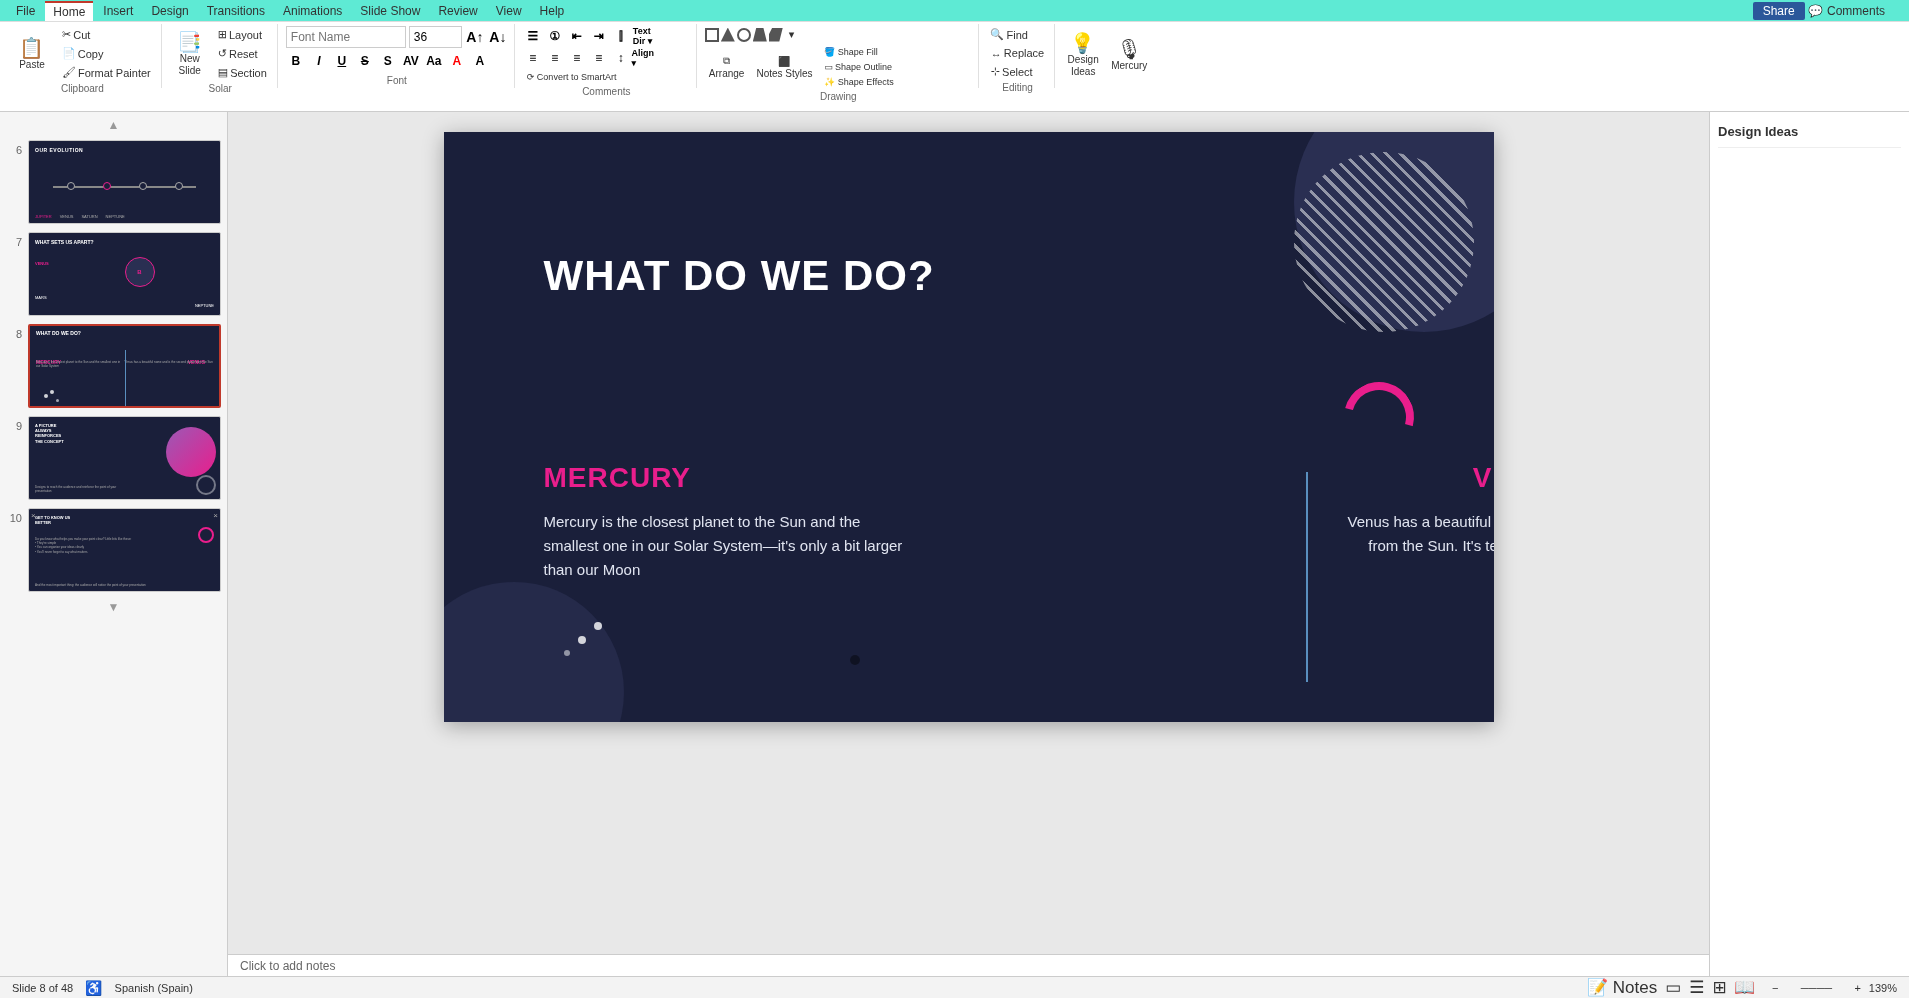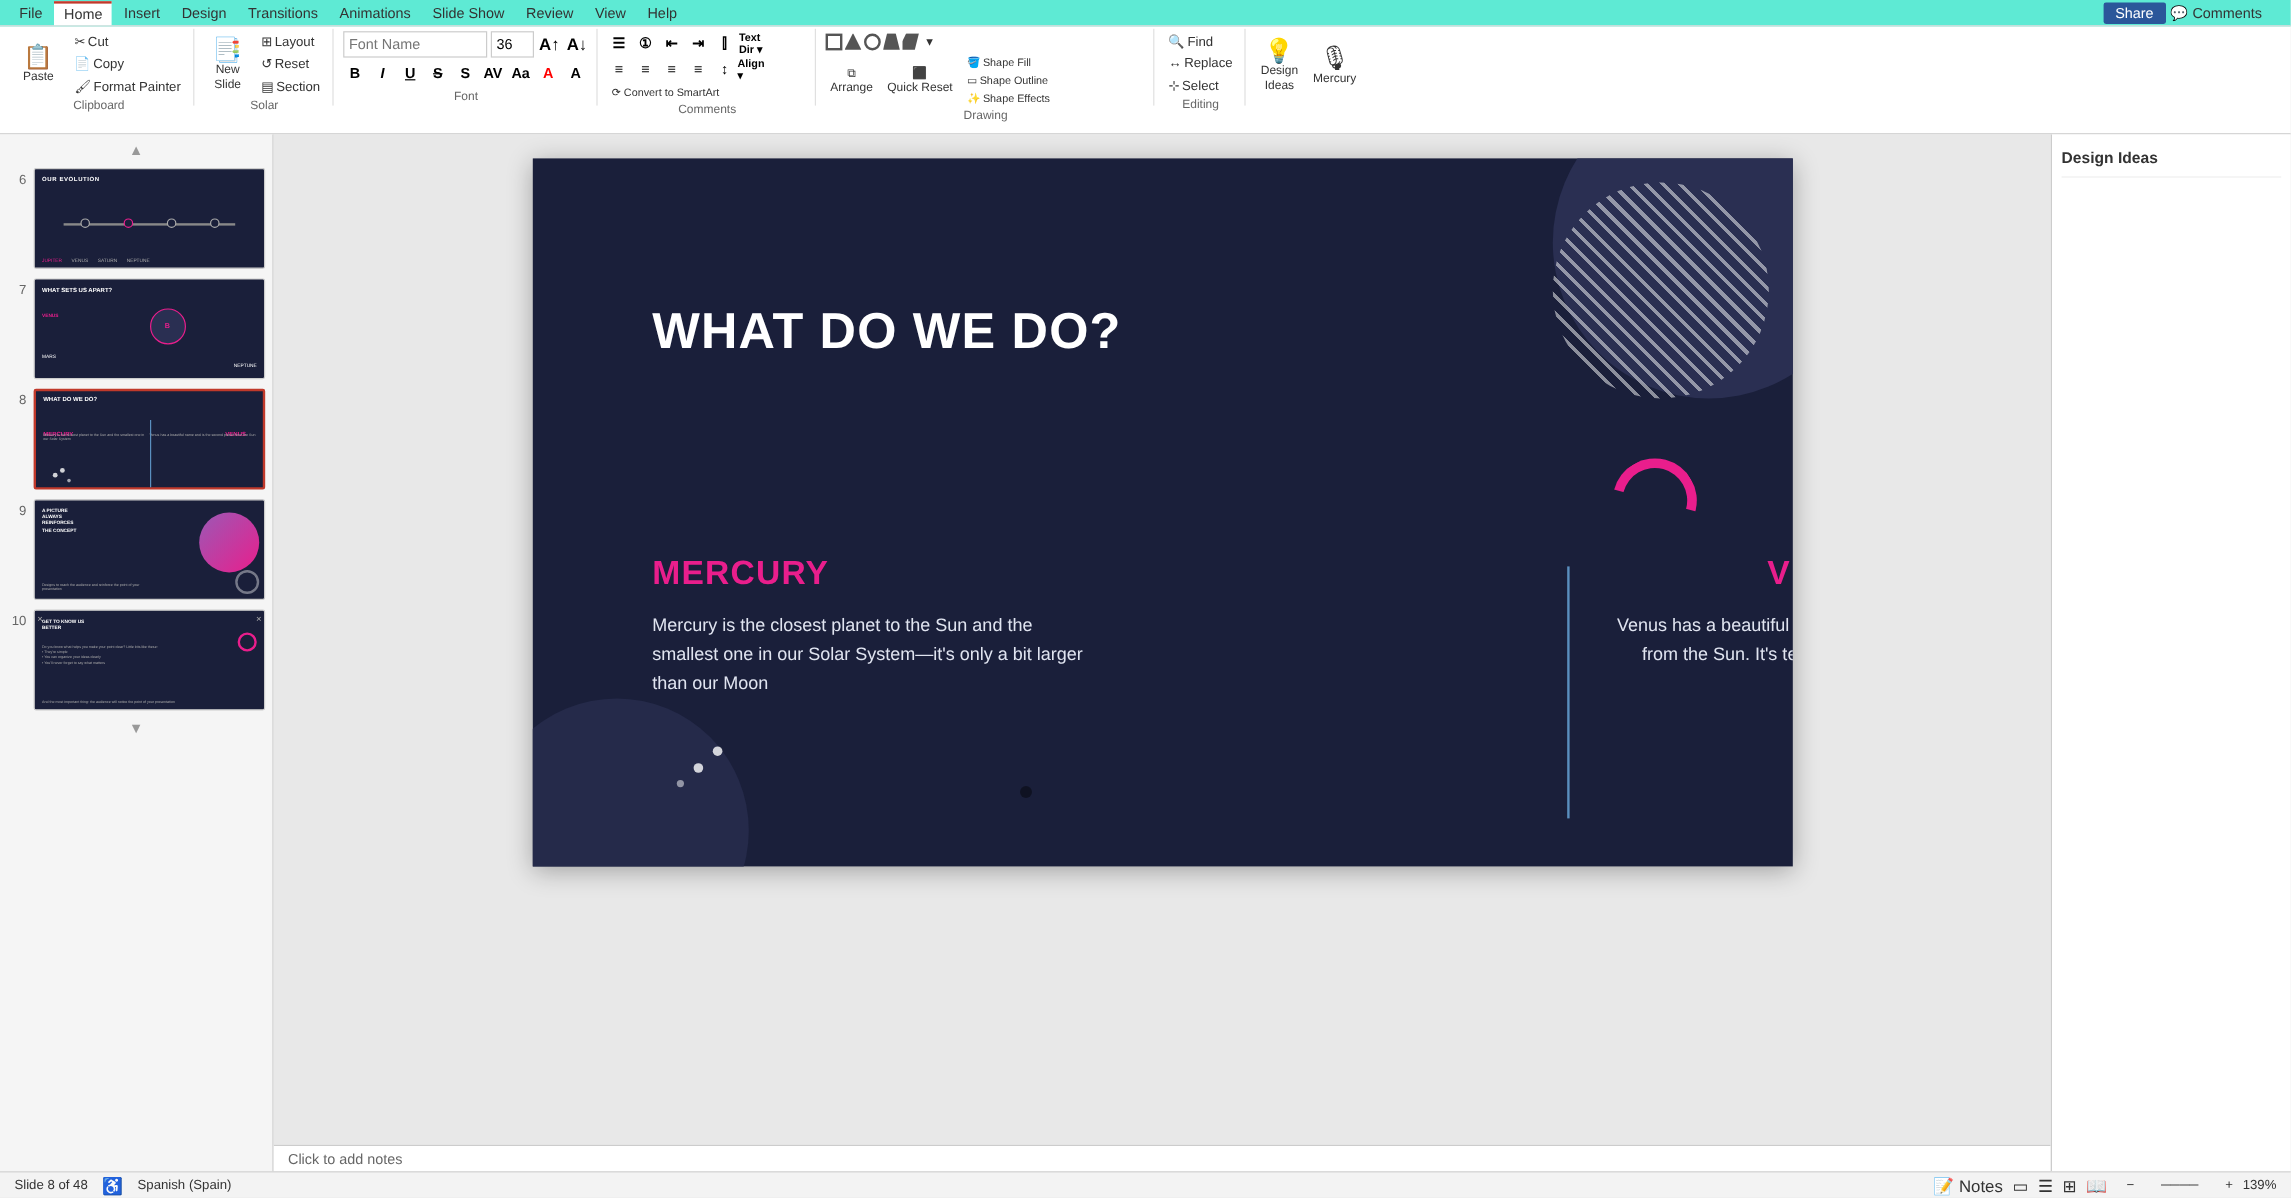--- a/index.html
+++ b/index.html
@@ -327,21 +327,21 @@
       border-top: 1px solid #ccc;
       display: flex;
       align-items: center;
       padding: 0 12px;
       font-size: 11px;
       color: #333;
       justify-content: space-between;
     }
     .status-left { display: flex; gap: 12px; align-items: center; }
     .status-right { display: flex; gap: 8px; align-items: center; }
-    .status-icon { font-size: 14px; cursor: pointer; }
+    .status-icon { font-size: 17px; cursor: pointer; }
 
     
     .designer-panel {
       width: 200px;
       background: #fff;
       border-left: 1px solid #ccc;
       display: flex;
       flex-direction: column;
       padding: 8px;
     }
@@ -369,21 +369,21 @@
       border: 1px solid #ccc;
       padding: 1px 4px;
       font-size: 12px;
       width: 120px;
       height: 22px;
     }
     .font-size-box {
       border: 1px solid #ccc;
       padding: 1px 4px;
       font-size: 12px;
-      width: 36px;
+      width: 53px;
       height: 22px;
     }
 
     
     .thumb6 { background: #1a1f3a; }
     .thumb7 { background: #1a1f3a; }
     .thumb8 { background: #1a1f3a; }
     .thumb9 { background: #1a1f3a; }
     .thumb10 { background: #1a1f3a; }
     .thumb11 { background: #1a1f3a; }
@@ -553,21 +553,21 @@
           <div style="width:14px;height:14px;background:#555;clip-path:polygon(0 50%,25% 0%,100% 0%,75% 100%,0% 100%);"></div>
           <div class="ribbon-btn-small">▾</div>
         </div>
         <div style="display:flex;align-items:center;gap:4px;">
           <div class="ribbon-btn" style="min-width:36px;">
             <span>⧉</span>
             <span class="btn-label">Arrange</span>
           </div>
           <div class="ribbon-btn" style="min-width:36px;">
             <span>⬛</span>
-            <span class="btn-label">Quick Reset</span>
+            <span class="btn-label">Notes Styles</span>
           </div>
           <div style="display:flex;flex-direction:column;gap:1px;">
             <div class="ribbon-btn-small" style="font-size:9px;">
               <span>🪣</span>
               <span>Shape Fill</span>
             </div>
             <div class="ribbon-btn-small" style="font-size:9px;">
               <span>▭</span>
               <span>Shape Outline</span>
             </div>

